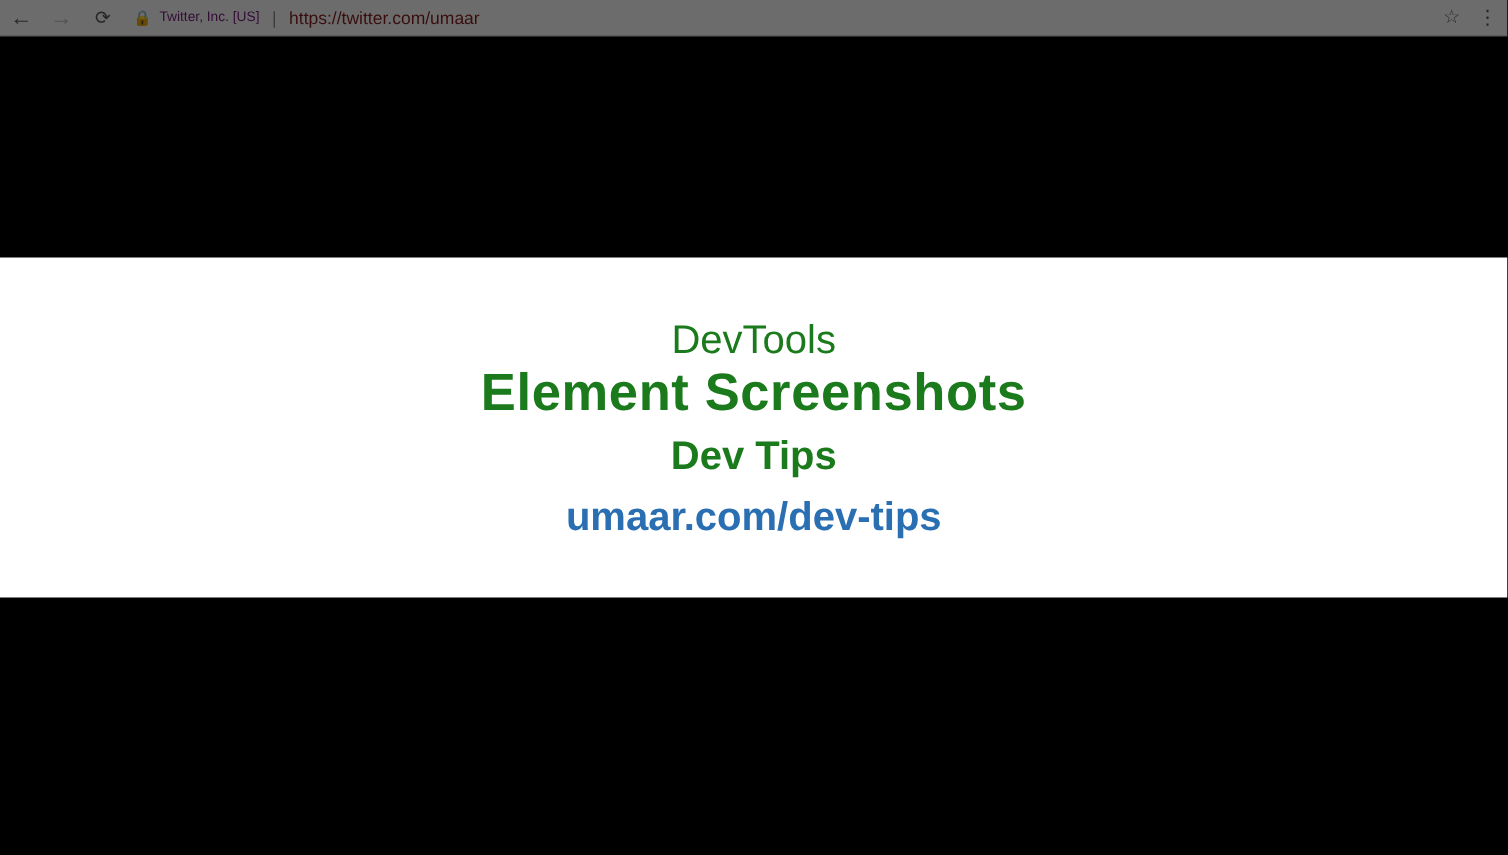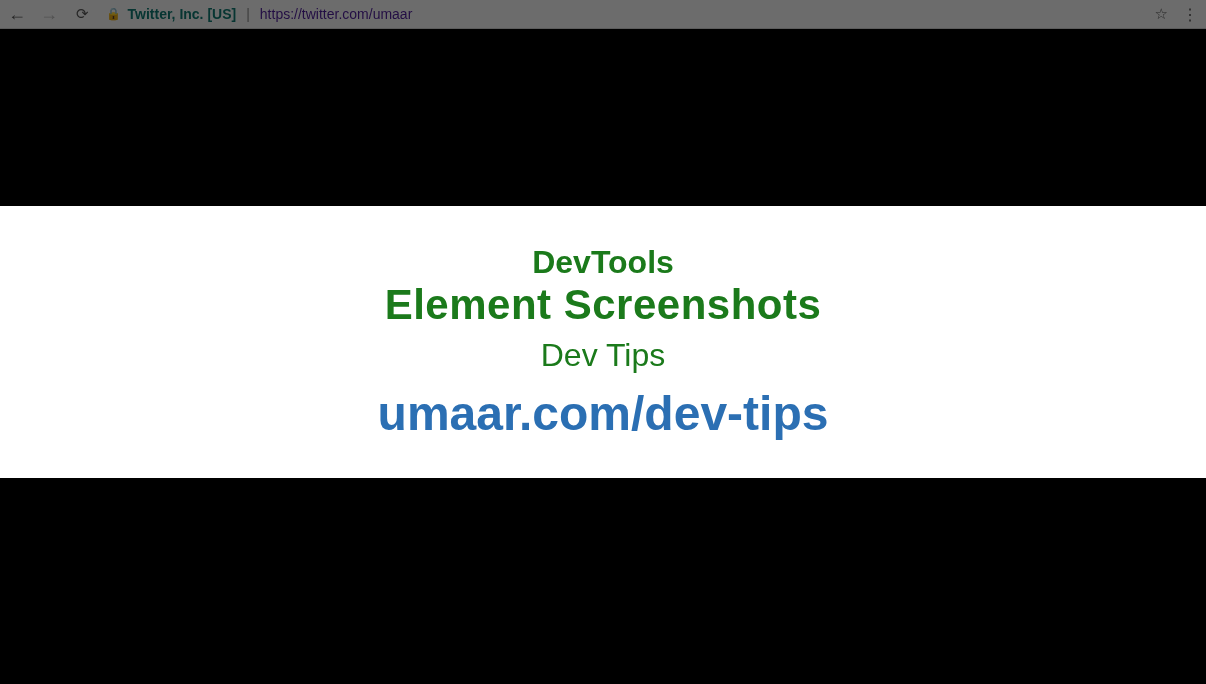--- a/index.html
+++ b/index.html
@@ -8,38 +8,38 @@
 
   
   .dim { filter: brightness(0.45); }
 
   
   .chrome-bar { position:absolute; top:0; left:0; right:0; height:29px; background:#f1f1f1; display:flex; align-items:center; padding:0 8px; font-size:14px; color:#333; border-bottom:1px solid #ccc;}
   .chrome-bar .nav-arrows { display:flex; gap:14px; font-size:18px; color:#555;}
   .chrome-bar .reload { margin-left:18px; font-size:15px; color:#555;}
   .chrome-bar .addr { display:flex; align-items:center; margin-left:18px; gap:6px; }
   .chrome-bar .lock { font-size:12px; color:#1a7f1a;}
-  .chrome-bar .cert { color:#0f766e; font-size:14px;font-weight:bold;}
+  .chrome-bar .cert { color:#701a75; font-size:11px;}
   .chrome-bar .pipe { color:#888; margin:0 4px;}
-  .chrome-bar .url { color:#4c1d95; font-size:14px;}
+  .chrome-bar .url { color:#7f1d1d; font-size:14px;}
   .chrome-bar .right { margin-left:auto; display:flex; gap:14px; color:#555; font-size:16px;}
   .chrome-bar .star { font-size:15px;}
 
   
   .content { position:absolute; top:29px; left:0; right:0; bottom:55px; display:flex; }
   .left-pane { width:510px; background:#fff; position:relative; border-right:1px solid #bbb; overflow:hidden;}
   .right-pane { flex:1; background:#f3f3f3; position:relative; overflow:hidden;}
 
   
   .card { position:absolute; left:0; right:0; top:206px; height:272px; background:#fff; display:flex; flex-direction:column; align-items:center; justify-content:center; gap:2px; }
-  .card .l1 { color:#1b7a1b; font-size:32px; font-weight:700; }
+  .card .l1 { color:#1b7a1b; font-size:32px; font-weight:400; }
   .card .l2 { color:#1b7a1b; font-size:42px; font-weight:800; letter-spacing:0.5px; margin-top:-2px;}
-  .card .l3 { color:#1b7a1b; font-size:32px; font-weight:400; margin-top:6px;}
+  .card .l3 { color:#1b7a1b; font-size:32px; font-weight:700; margin-top:6px;}
   .card .l4 { display:flex; gap:70px; margin-top:10px;}
-  .card .l4 span { color:#2b6fb3; font-size:48px; font-weight:700;}
+  .card .l4 span { color:#2b6fb3; font-size:32px; font-weight:700;}
 </style>
 </head>
 <body>
 
 <div class="root">
 
   <div class="dim">
 
     <div class="chrome-bar">
       <div class="nav-arrows">

